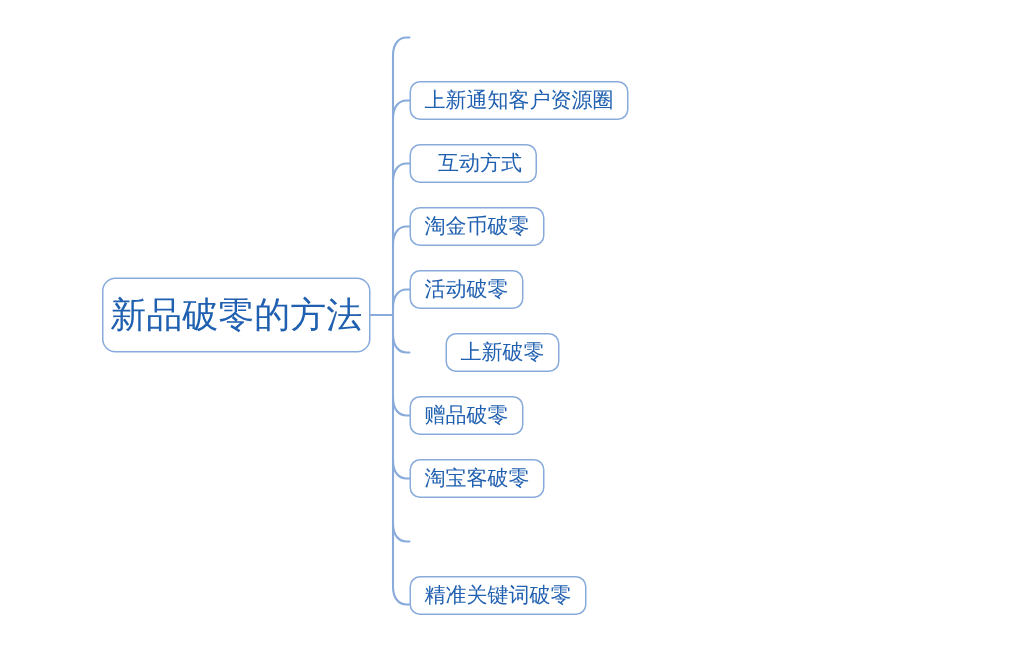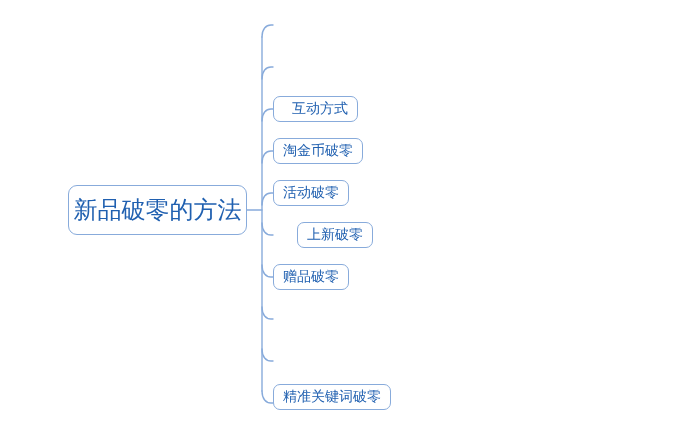--- a/index.html
+++ b/index.html
@@ -66,19 +66,21 @@
       <path d="M 262 205 C 262 197, 266 193, 271 193 L 273 193"></path>
       <path d="M 262 223 C 262 231, 266 235, 271 235 L 273 235"></path>
       <path d="M 262 265 C 262 273, 266 277, 271 277 L 273 277"></path>
       <path d="M 262 307 C 262 315, 266 319, 271 319 L 273 319"></path>
       <path d="M 262 349 C 262 357, 266 361, 271 361 L 273 361"></path>
       <path d="M 262 391 C 262 399, 266 403, 271 403 L 273 403"></path>
     </svg>
 
   <div class="node root">新品破零的方法</div>
 
+    <div class="node child" style="top: 54px;">上新通知客户资源圈</div>
     <div class="node child" style="top: 96px; padding-left: 18px;">互动方式</div>
     <div class="node child" style="top: 138px;">淘金币破零</div>
     <div class="node child" style="top: 180px;">活动破零</div>
     <div class="node child" style="top: 222px; margin-left: 24px;">上新破零</div>
     <div class="node child" style="top: 264px;">赠品破零</div>
+    <div class="node child" style="top: 306px;">淘宝客破零</div>
     <div class="node child" style="top: 348px; margin-top: 36px;">精准关键词破零</div>
   </div>
 
 </body></html>

